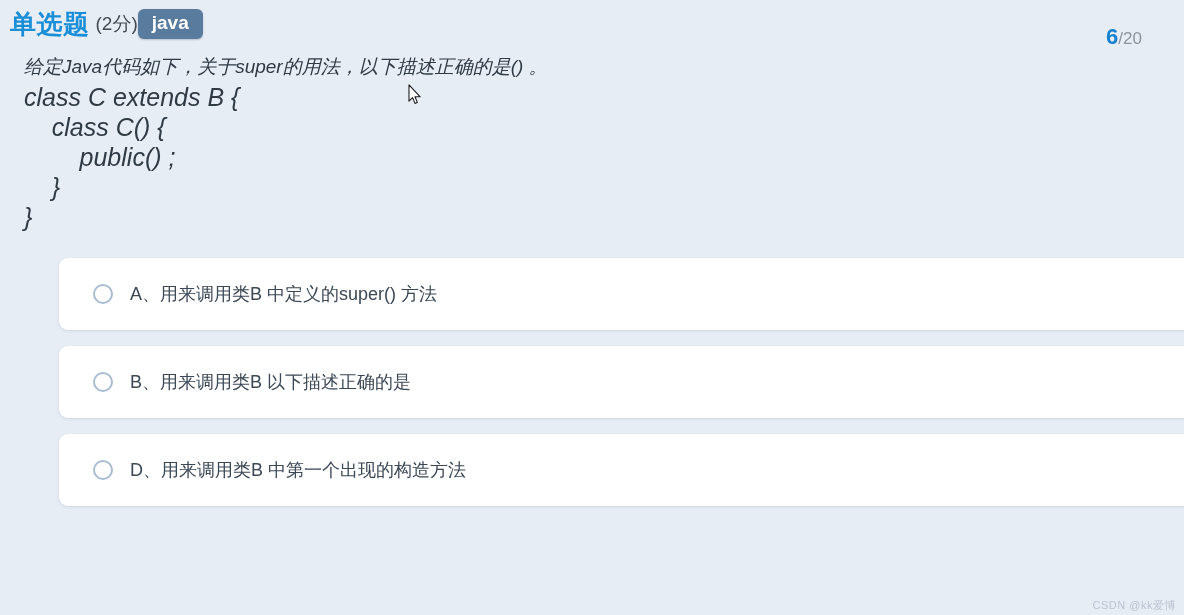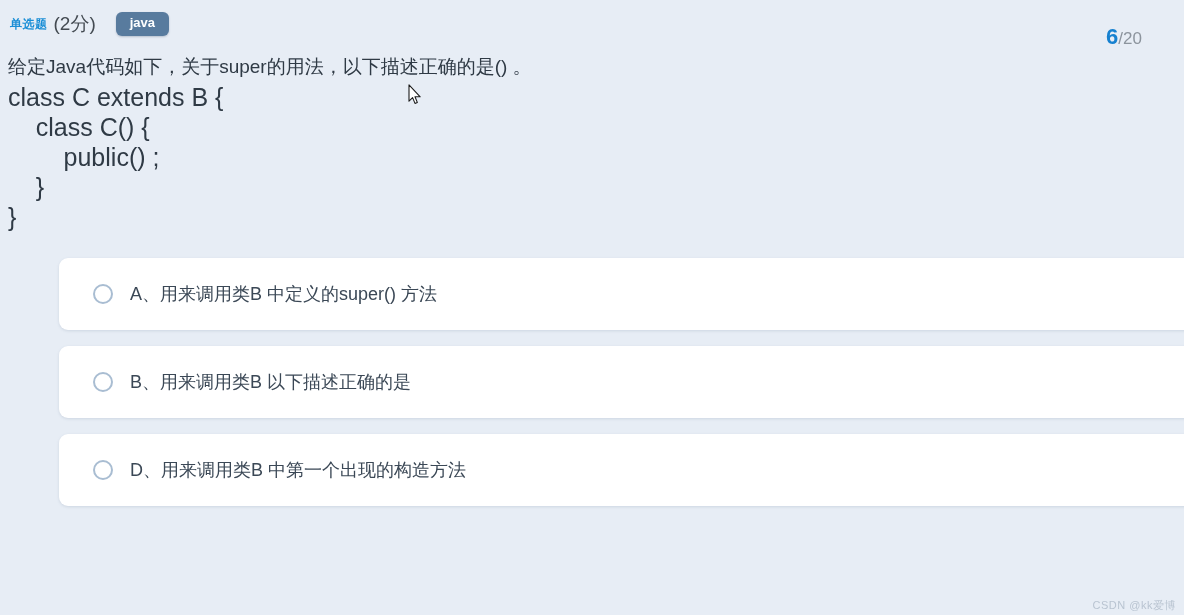--- a/index.html
+++ b/index.html
@@ -25,36 +25,35 @@
     height: 48px;
     display: flex;
     align-items: center;
   }
   .qheader-left {
     display: flex;
     align-items: center;
     padding-left: 10px;
   }
   .qtype {
-    font-size: 12px;
+    font-size: 26px;
     font-weight: bold;
     color: #1a8ed6;
     letter-spacing: 0.5px;
   }
   .qscore {
     font-size: 19px;
     font-weight: normal;
     color: #444b52;
     margin-left: 6px;
   }
   .tag-java {
-    margin-left: 20px;
     background: #587b9e;
     color: #ffffff;
-    font-size: 13px;
+    font-size: 19px;
     font-weight: bold;
     border-radius: 6px;
     padding: 4px 14px 6px 14px;
     line-height: 1.1;
     box-shadow: 0 1px 2px rgba(40,60,90,0.25);
   }
   .qcounter {
     position: absolute;
     right: 42px;
     top: 24px;
@@ -69,24 +68,25 @@
   }
   .qcounter .tot {
     font-size: 17px;
     color: #8c949d;
     vertical-align: baseline;
   }
 
   
   .qbody {
     position: absolute;
-    left: 8px;
+    left: 24px;
     top: 52px;
     width: 1150px;
     color: #2f3a45;
+    font-style: italic;
   }
   .qstem {
     font-size: 19px;
     line-height: 30px;
     color: #2f3a45;
     white-space: pre;
   }
   .qcode {
     font-size: 25px;
     line-height: 30px;

